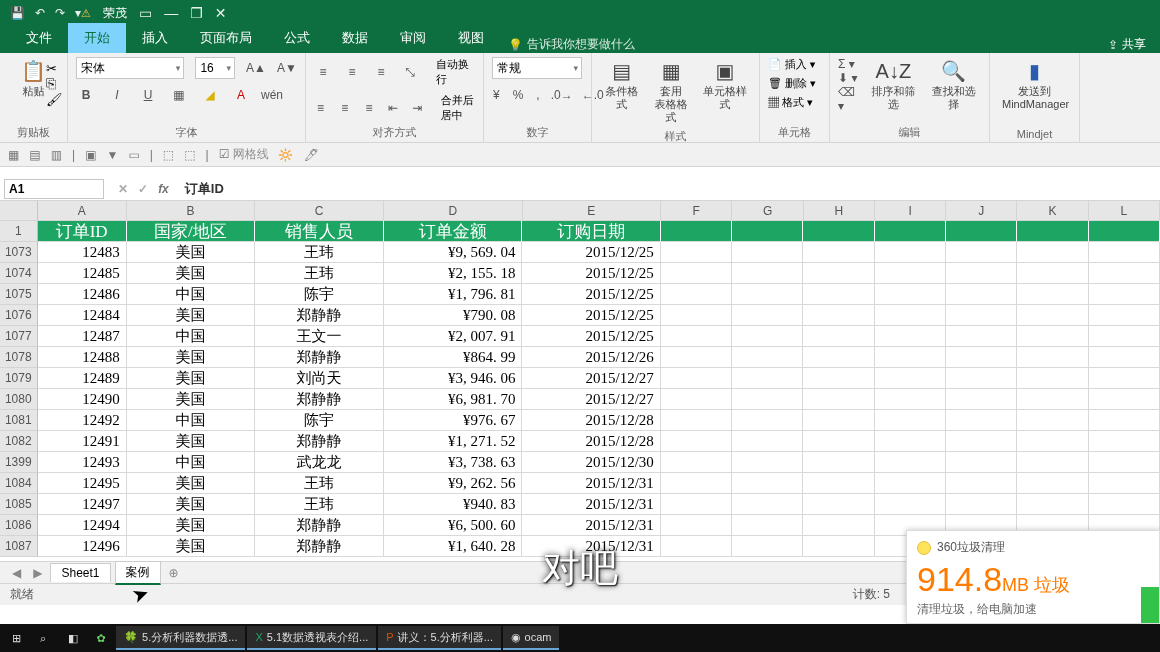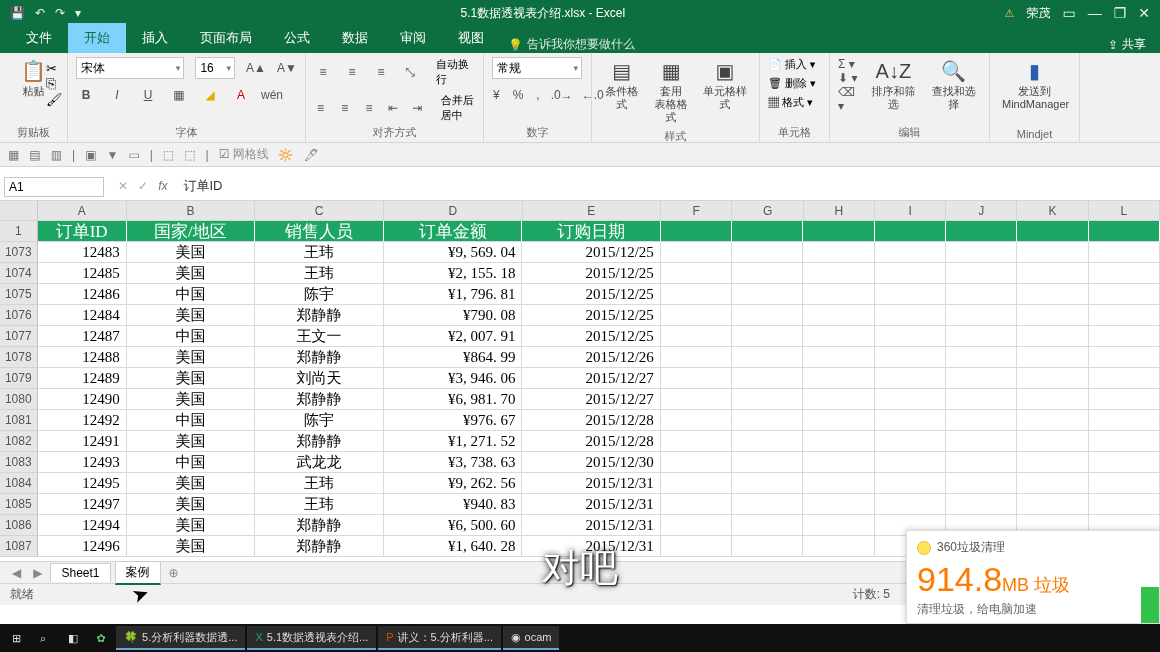--- a/index.html
+++ b/index.html
@@ -31,21 +31,21 @@
 .small-row { display:flex; gap:11px; align-items:center; }
 .small-btn { width:20px; height:20px; border:1px solid transparent; display:inline-flex; align-items:center; justify-content:center; font-size:12px; color:#555; }
 .combo { height:22px; border:1px solid #c6c6c6; background:#fff; font-size:12px; padding:0 16px 0 4px; display:inline-flex; align-items:center; position:relative; }
 .combo::after { content:"▾"; position:absolute; right:3px; color:#777; font-size:9px; }
 
 
 .toolbar2 { background:#f1f1f1; height:24px; display:flex; align-items:center; padding-left:8px; gap:10px; border-bottom:1px solid #d4d4d4; font-size:12px; color:#555; }
 .toolbar2 span { opacity:.8; }
 
 
-.fxbar { height:24px; border-bottom:1px solid #d4d4d4; display:flex; align-items:flex-start; margin-top:10px; }
+.fxbar { height:24px; border-bottom:1px solid #d4d4d4; display:flex; align-items:center; margin-top:10px;font-weight:bold; }
 .namebox { width:100px; border:1px solid #c6c6c6; height:20px; margin-left:4px; padding:0 4px; display:flex; align-items:center; background:#fff; }
 .fx-area { display:flex; align-items:center; gap:10px; padding-left:14px; flex:1; }
 .fx-area .fx { font-style:italic; color:#777; }
 .formula-input { flex:1; border:none; font-size:13px; color:#333; padding-left:6px; }
 
 
 .grid-wrap { position:relative; height:360px; }
 .colhdr-row { display:flex; height:20px; border-bottom:1px solid #d4d4d4; background:#e6e6e6; }
 .selall { width:38px; border-right:1px solid #c6c6c6; background:#e6e6e6; }
 .colhdr { border-right:1px solid #d4d4d4; text-align:center; font-size:12px; color:#555; display:flex; align-items:center; justify-content:center; }
@@ -91,21 +91,20 @@
 </head>
 <body>
 
 <div class="titlebar">
   <div class="qat">
     <span>💾</span>
     <span>↶</span>
     <span>↷</span>
     <span>▾</span>
   </div>
-  <div class="title">5.1数据透视表介绍.xlsx - Excel</div>
   <div class="right">
     <span class="warn">⚠</span>
     <span>荣茂</span>
     <span class="win">▭</span>
     <span class="win">—</span>
     <span class="win">❐</span>
     <span class="win">✕</span>
   </div>
 </div>
 
@@ -445,21 +444,21 @@
         <div class="cell wE num">2015/12/28</div>
         <div class="cell wR"></div>
         <div class="cell wR"></div>
         <div class="cell wR"></div>
         <div class="cell wR"></div>
         <div class="cell wR"></div>
         <div class="cell wR"></div>
         <div class="cell wR"></div>
       </div>
       <div class="row">
-        <div class="rowhdr">1083</div>
+        <div class="rowhdr">1399</div>
         <div class="cell wA num">12493</div>
         <div class="cell wB ctr">中国</div>
         <div class="cell wC ctr">武龙龙</div>
         <div class="cell wD num">¥3, 738. 63</div>
         <div class="cell wE num">2015/12/30</div>
         <div class="cell wR"></div>
         <div class="cell wR"></div>
         <div class="cell wR"></div>
         <div class="cell wR"></div>
         <div class="cell wR"></div>

